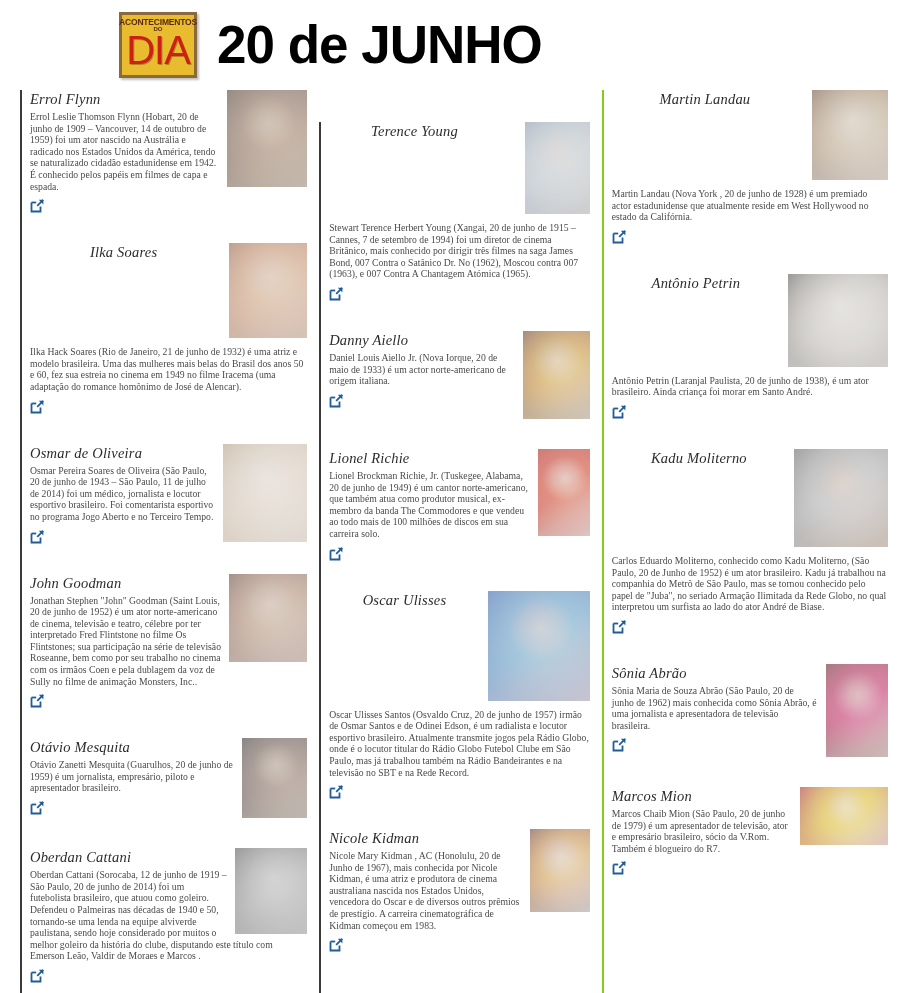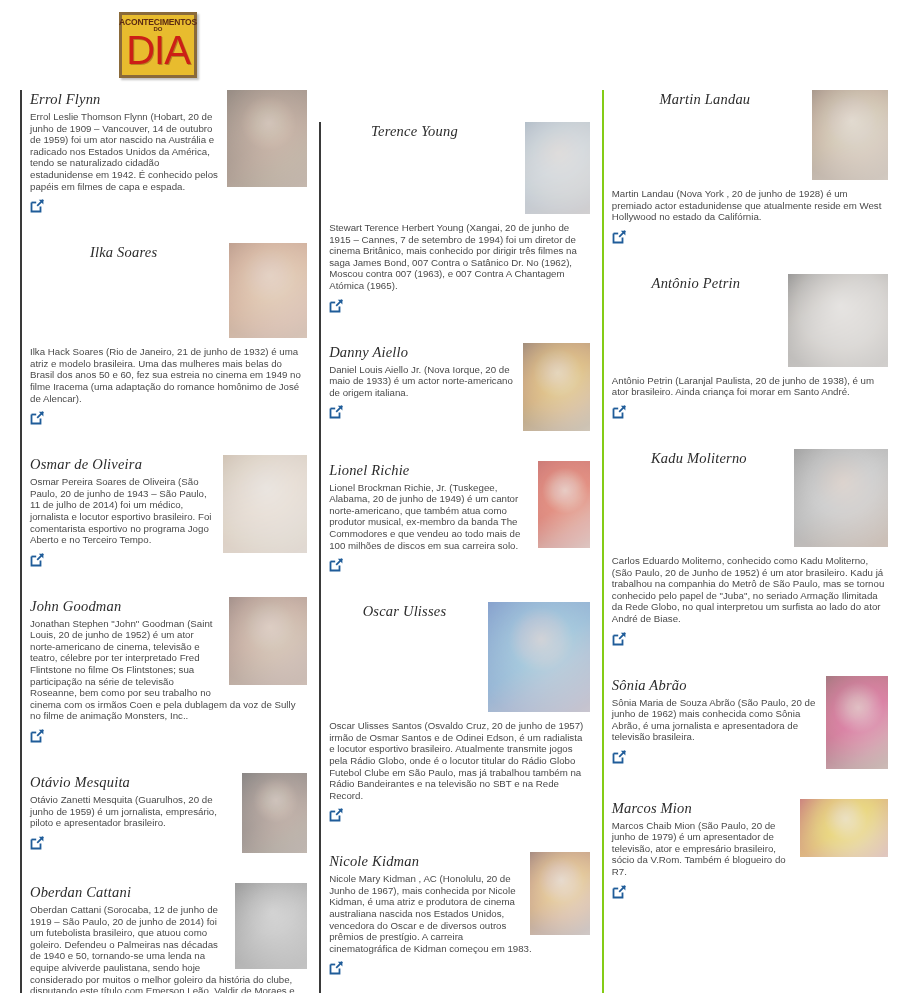--- a/index.html
+++ b/index.html
@@ -107,21 +107,21 @@
     color: #2b2b2b;
     margin: 0 0 3px 0;
     line-height: 18px;
     letter-spacing: 0.2px;
   }
   .entry-title.center {
     text-align: center;
     padding-right: 90px;
   }
   .entry-body {
-    font-family: Liberation Sans, sans-serif;
+    font-family: Liberation Serif, serif;
     font-size: 9.7px;
     line-height: 11.6px;
     color: #4a4a4a;
     margin: 0;
     text-align: left;
   }
   .photo {
     flex: 0 0 auto;
     background: #cccccc;
     background-size: cover;
@@ -150,20 +150,21 @@
 </style>
 </head>
 <body>
 
 <div class="header">
   <div class="logo">
     <div class="logo-top">ACONTECIMENTOS</div>
     <div class="logo-mid">DO</div>
     <div class="logo-main">DIA</div>
   </div>
+  <div class="page-title">20 de JUNHO</div>
 </div>
 
 <div class="columns">
   <div class="col col-1">
       <div class="entry clearfix"><div class="photo photo-float" style="width:80px;height:97px;background-image:linear-gradient(145deg,#2a2018 0%,#6b5243 48%,#c8a488 100%),radial-gradient(circle at 52% 34%,#c8a488 0%,#6b5243 36%,#2a2018 88%);background-blend-mode:soft-light;"></div><div class="entry-title">Errol Flynn</div><p class="entry-body">Errol Leslie Thomson Flynn (Hobart, 20 de junho de 1909 – Vancouver, 14 de outubro de 1959) foi um ator nascido na Austrália e radicado nos Estados Unidos da América, tendo se naturalizado cidadão estadunidense em 1942. É conhecido pelos papéis em filmes de capa e espada.</p><span class="ext-link"><svg width="15" height="15" viewBox="0 0 15 15">
             <path d="M1.5 4.5 L1.5 13.5 L10.5 13.5 L10.5 8.6" fill="none" stroke="#1f5c99" stroke-width="1.8"></path>
             <path d="M1.5 4.5 L6.2 4.5" fill="none" stroke="#1f5c99" stroke-width="1.8"></path>
             <path d="M7.2 7.8 L13.2 1.8" fill="none" stroke="#1f5c99" stroke-width="1.8"></path>
             <path d="M8.8 1.8 L13.4 1.8 L13.4 6.4 Z" fill="#1f5c99"></path>
           </svg></span></div>

